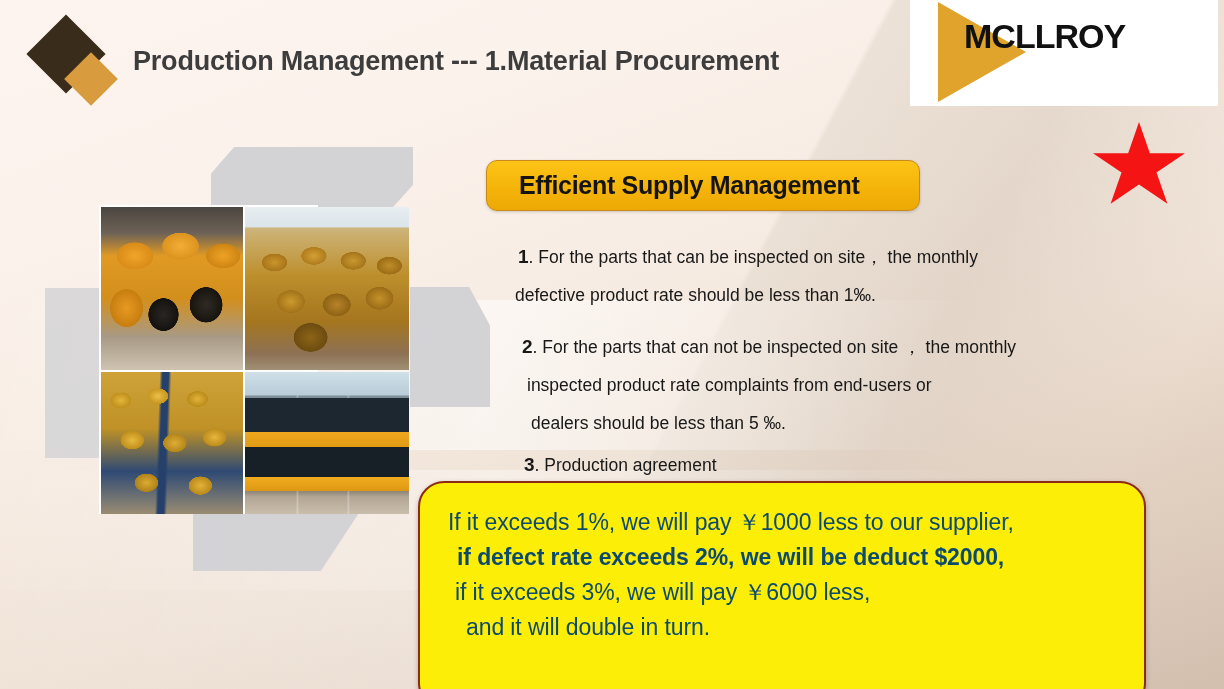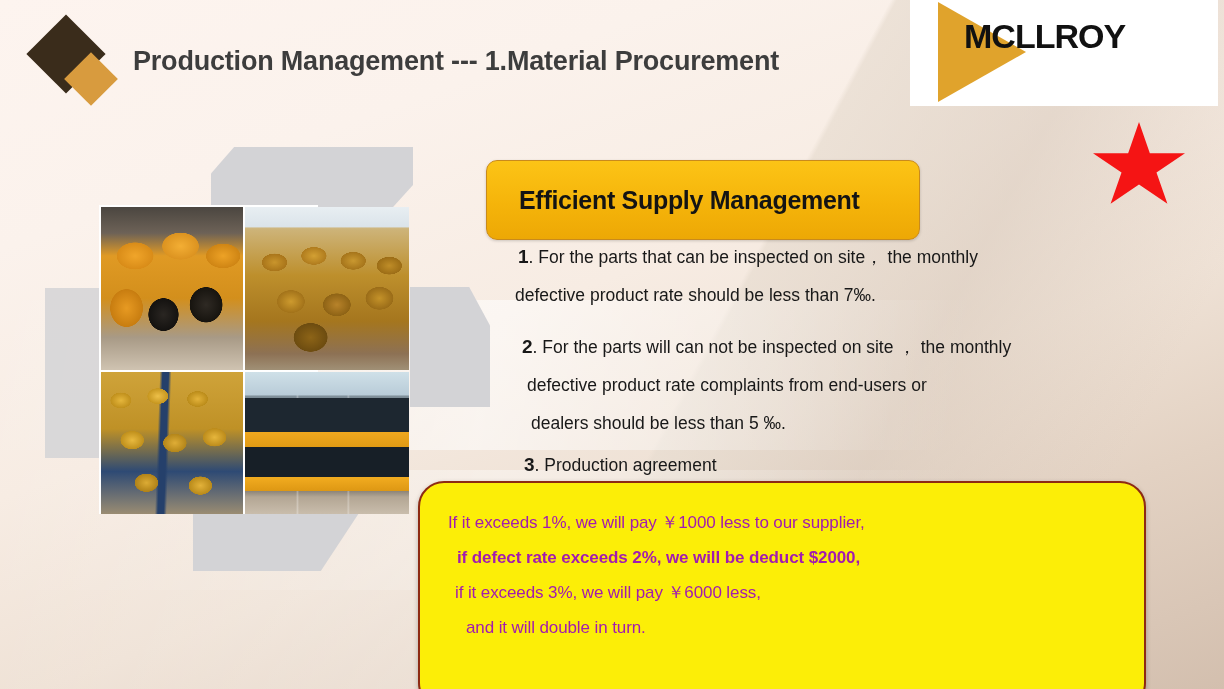--- a/index.html
+++ b/index.html
@@ -135,21 +135,21 @@
       linear-gradient(180deg, transparent 42%, #f0a81f 42%, #e09a14 53%, transparent 53%),
       linear-gradient(180deg, transparent 53%, #171f27 53%, #171f27 74%, transparent 74%),
       linear-gradient(180deg, transparent 74%, #f2ac20 74%, #dd9713 84%, transparent 84%),
       linear-gradient(90deg, transparent 31%, rgba(255,255,255,.28) 32%, transparent 33%,
                              transparent 62%, rgba(255,255,255,.28) 63%, transparent 64%),
       linear-gradient(180deg, #c5d8e2 0%, #24303a 40%, #1b242c 72%, #b3a694 88%, #c9bdac 100%);
   }
 
   
   #supply-banner {
-    position:absolute; left:486px; top:160px; width:434px; height:80px;
+    position:absolute; left:486px; top:160px; width:434px; height:51px;
     background:linear-gradient(180deg,#fcc416 0%, #f5b40a 55%, #eda805 100%);
     border:1.5px solid #c98a1c; border-radius:11px;
     box-shadow:0 1px 3px rgba(0,0,0,.18);
     display:flex; align-items:center;
   }
   #supply-banner-label {
     margin-left:32px; font-size:25px; font-weight:bold; color:#141414;
     letter-spacing:-.3px;
   }
 
@@ -165,21 +165,21 @@
   #item-2 .l3 { display:block; margin-left:9px; }
 
   
   #punishment-callout {
     position:absolute; left:418px; top:481px; width:728px; height:228px;
     background:#fcee07; border:2px solid #8d2a13; border-radius:26px;
     box-shadow:0 2px 5px rgba(0,0,0,.25);
     padding:22px 0 0 14px;
   }
   .callout-line {
-    color:#a21caf; font-size:17px; line-height:35px; letter-spacing:-.1px;
+    color:#0c4a6e; font-size:23px; line-height:35px; letter-spacing:-.1px;
   }
   #callout-line-1 { margin-left:14px; }
   #callout-line-2 { margin-left:23px;font-weight:bold; }
   #callout-line-3 { margin-left:21px; }
   #callout-line-4 { margin-left:32px; }
 </style>
 </head>
 <body>
 
 <div id="slide">
@@ -215,26 +215,26 @@
   <div class="photo" id="photo-4"></div>
 
   <div id="supply-banner">
     <span id="supply-banner-label">Efficient Supply Management</span>
   </div>
 
   <div id="body-list">
 
     <div class="body-item" id="item-1">
       <span class="num">1</span><span>. For the parts that can be inspected on site，  the monthly</span>
-      <span class="l2">defective product rate should be less than 7‰.</span>
+      <span class="l2">defective product rate should be less than 1‰.</span>
     </div>
 
     <div class="body-item" id="item-2">
-      <span class="num">2</span><span>. For the parts will can not be inspected on site  ，  the monthly</span>
-      <span class="l2">defective product rate complaints from end-users or</span>
+      <span class="num">2</span><span>. For the parts that can not be inspected on site  ，  the monthly</span>
+      <span class="l2">inspected product rate complaints from end-users or</span>
       <span class="l3">dealers should be less than 5 ‰.</span>
     </div>
 
     <div class="body-item" id="item-3">
       <span class="num">3</span><span>. Production agreement</span>
     </div>
 
   </div>
 
   <div id="punishment-callout">

